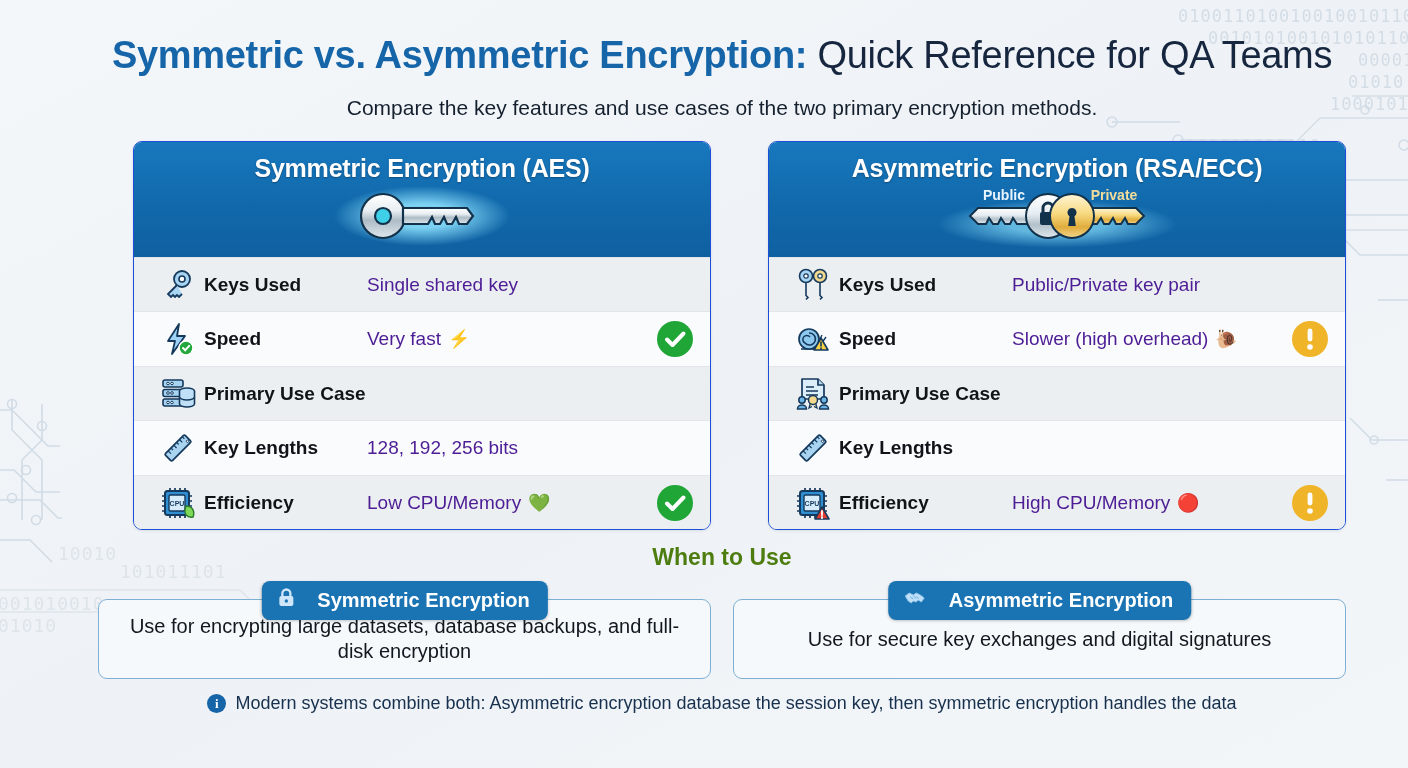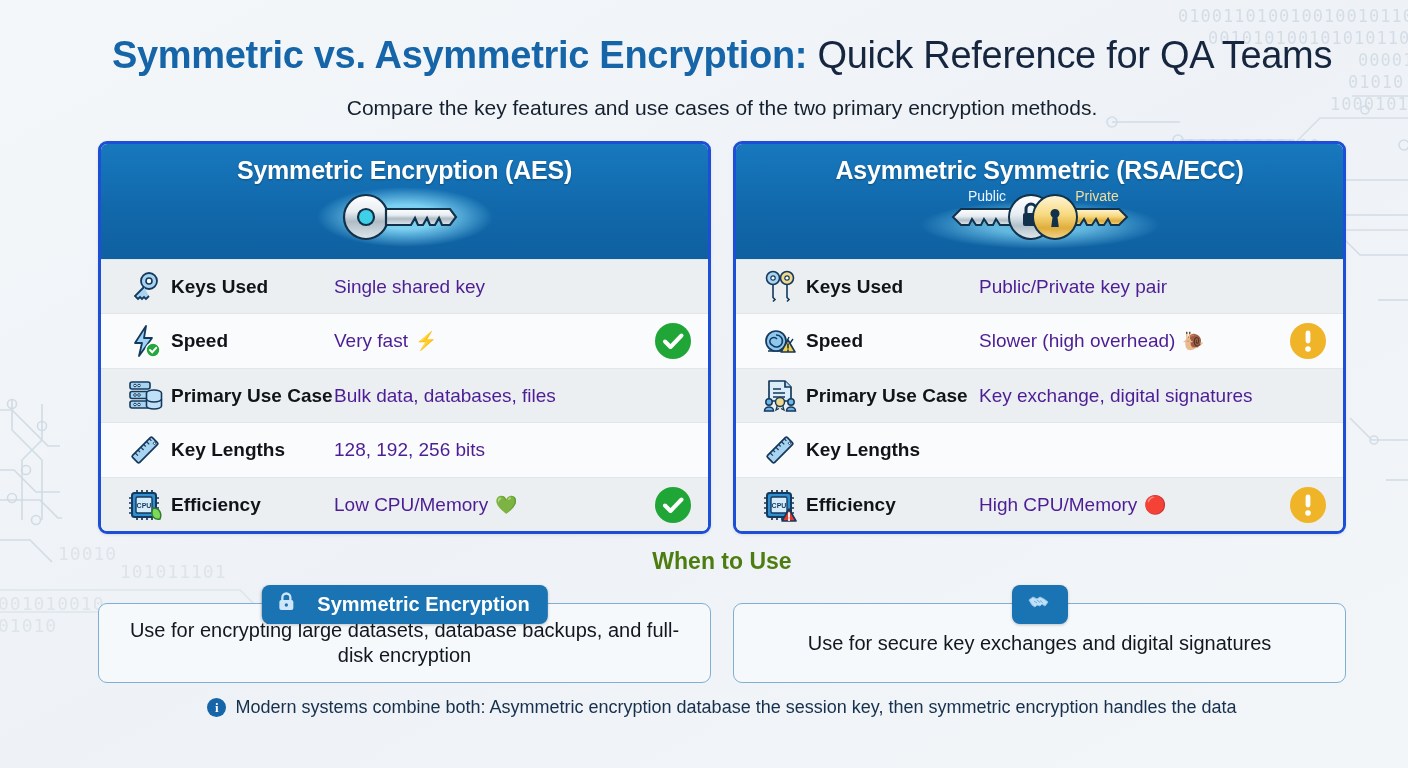--- a/index.html
+++ b/index.html
@@ -17,37 +17,38 @@
   .header { text-align: center; padding-top: 36px; }
   .title { font-size: 38px; font-weight: bold; letter-spacing: -0.3px; line-height: 1.05; }
   .title .accent { color: #1565a8; }
   .title .rest { color: #16263f; font-weight: normal; }
   .subtitle { margin-top: 20px; font-size: 21px; color: #15202e; }
 
   
   .cards { display: flex; gap: 22px; padding: 21px 62px 0 62px; }
   .card {
     flex: 1 1 0;
-    border: 3px solid #1d4ed8;
+    border: 1px solid #1d4ed8;
     border-radius: 9px;
     overflow: hidden;
     background: #fbfcfd;
     box-shadow: 0 1px 3px rgba(20,50,80,.10);
+    margin-left: 35px;
   }
   .card-head {
     background: linear-gradient(180deg,#1878be 0%,#1169ab 55%,#0f60a0 100%);
     padding: 12px 10px 8px 10px;
     text-align: center;
   }
   .card-head h2 {
     color: #ffffff; font-size: 25px; font-weight: bold;
     text-shadow: 0 1px 2px rgba(0,0,0,.30);
     letter-spacing: -0.2px;
   }
-  .head-art { height: 66px; display: flex; justify-content: center; }
+  .head-art { height: 66px; display: flex; align-items: center; justify-content: center; font-weight: bold; }
 
   .row {
     display: flex; align-items: center;
     height: 54.5px;
     padding: 0 16px 0 18px;
     border-top: 1px solid #e2e6ea;
   }
   .row:nth-child(odd) { background: #eceff1; }
   .row:nth-child(even) { background: #fafbfc; }
   .row .ico { width: 52px; flex: 0 0 52px; display: flex; align-items: center; justify-content: center; }
@@ -271,23 +272,20 @@
                   <circle cx="12" cy="25.5" r="1.3"></circle>
                 </g>
                 <g stroke="#14395c" stroke-width="1.6" fill="#bfe0f6">
                   <ellipse cx="27" cy="14" rx="7.5" ry="3"></ellipse>
                   <path d="M19.5,14 v13 a7.5,3 0 0 0 15,0 V14"></path>
                   <path d="M19.5,20 a7.5,3 0 0 0 15,0" fill="none"></path>
                 </g>
               </svg>
           </span>
           <span class="label">Primary Use Case</span>
-          <span class="value">
-              <span>Bulk data, databases, files</span>
-            </span>
           <span class="badge"></span>
         </div>
 
         <div class="row">
           <span class="ico">
             <svg width="34" height="34" viewBox="0 0 34 34">
                 <g transform="rotate(-45 17 17)">
                   <rect x="3" y="12" width="28" height="10" rx="1.5" fill="#a8d4f2" stroke="#14395c" stroke-width="1.7"></rect>
                   <g stroke="#14395c" stroke-width="1.2">
                     <path d="M8,12 v4"></path>
@@ -331,21 +329,21 @@
                 <path d="M11,19.5 l5.5,5.5 L27.5,13.5" fill="none" stroke="#fff" stroke-width="4" stroke-linecap="round" stroke-linejoin="round"></path>
               </svg>
           </span>
         </div>
 
       </div>
     </section>
 
     <section class="card right">
       <div class="card-head">
-        <h2>Asymmetric Symmetric (RSA/ECC)</h2>
+        <h2>Asymmetric Encryption (RSA/ECC)</h2>
         <div class="head-art">
           <svg width="250" height="64" viewBox="0 0 250 64">
             <defs>
               <radialGradient id="glowB" cx="50%" cy="50%" r="50%">
                 <stop offset="40%" stop-color="#8fe4ff" stop-opacity=".65"></stop>
                 <stop offset="100%" stop-color="#8fe4ff" stop-opacity="0"></stop>
               </radialGradient>
               <linearGradient id="silver" x1="0" y1="0" x2="0" y2="1">
                 <stop offset="0%" stop-color="#ffffff"></stop>
                   <stop offset="45%" stop-color="#e6edf2"></stop>
@@ -437,23 +435,20 @@
                 <path d="M15.5,26 l-1.5,5 3,-1.5 M20.5,26 l1.5,5 -3,-1.5" fill="#f2d88c" stroke="#14395c" stroke-width="1.3"></path>
                 <g fill="#6fb6e6" stroke="#14395c" stroke-width="1.5">
                   <circle cx="7" cy="23" r="3.2"></circle>
                   <path d="M2.5,32 a4.5,4 0 0 1 9,0 z"></path>
                   <circle cx="29" cy="23" r="3.2"></circle>
                   <path d="M24.5,32 a4.5,4 0 0 1 9,0 z"></path>
                 </g>
               </svg>
           </span>
           <span class="label">Primary Use Case</span>
-          <span class="value">
-              <span>Key exchange, digital signatures</span>
-            </span>
           <span class="badge"></span>
         </div>
 
         <div class="row">
           <span class="ico">
             <svg width="34" height="34" viewBox="0 0 34 34">
                 <g transform="rotate(-45 17 17)">
                   <rect x="3" y="12" width="28" height="10" rx="1.5" fill="#a8d4f2" stroke="#14395c" stroke-width="1.7"></rect>
                   <g stroke="#14395c" stroke-width="1.2">
                     <path d="M8,12 v4"></path>
@@ -523,20 +518,21 @@
     </div>
 
     <div class="bcol">
       <div class="pill">
         <span>
           <svg width="22" height="19" viewBox="0 0 22 19">
               <path d="M1,8 L5,5 l4,2 3,-2 4,2 4,3 -3,4 -3,-2 -2,2 -3,-1 -2,2 -3,-2 z" fill="#bfe0f8" stroke="#8fc4e8" stroke-width="1"></path>
               <path d="M6,9 l3,2 M9,8 l3,2.5 M12,8.5 l2.5,2" stroke="#6fb0dc" stroke-width="1" fill="none"></path>
             </svg>
         </span>
+        <span>Asymmetric Encryption</span>
       </div>
       <div class="bbox">
         <p>Use for secure key exchanges and digital signatures</p>
       </div>
     </div>
   </div>
 
   <div class="footer">
     <span class="info-dot">i</span>
     <span>Modern systems combine both: Asymmetric encryption database the session key, then symmetric encryption handles the data</span>

